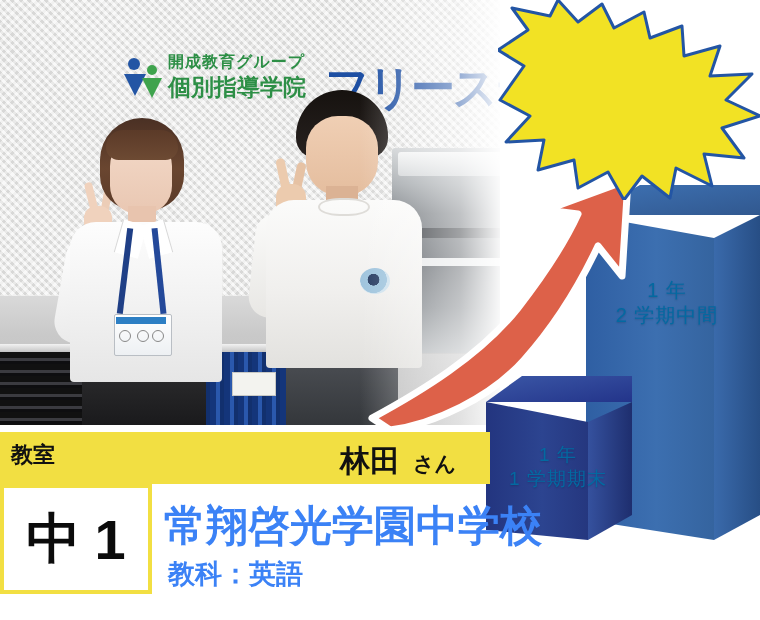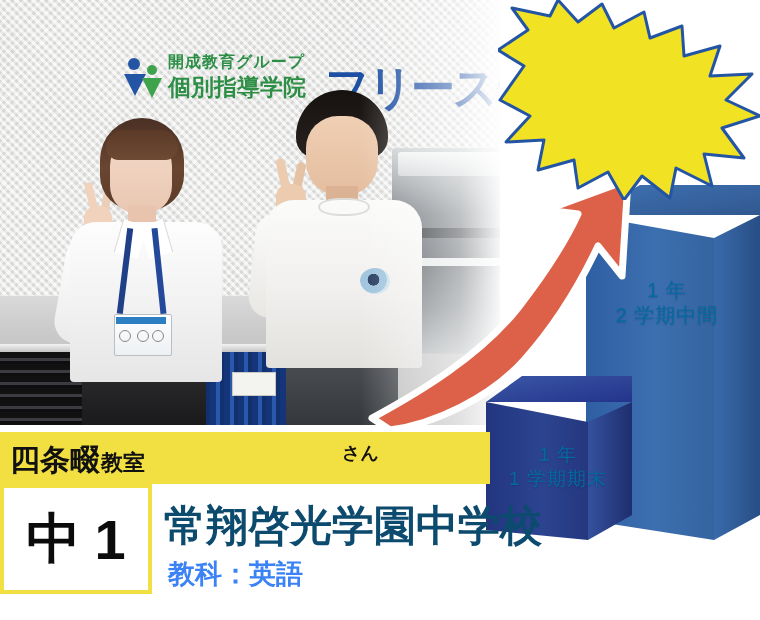--- a/index.html
+++ b/index.html
@@ -219,37 +219,37 @@
     position:absolute;left:10px;top:440px;
     font-size:30px;font-weight:bold;color:#111111;letter-spacing:0px;
     display:flex;align-items:baseline;
   }
   #banner-left .suffix{font-size:22px;margin-left:1px;}
   #banner-right{
     position:absolute;left:340px;top:441px;
     font-size:30px;font-weight:bold;color:#111111;
     display:flex;align-items:baseline;
   }
-  #banner-right .suffix{font-size:18px;margin-left:2px;}
+  #banner-right .suffix{font-size:21px;margin-left:13px;}
 
   
   #grade-wrap{
     position:absolute;left:0px;top:484px;width:152px;height:110px;background:#f2df42;
   }
   #grade-box{
     position:absolute;left:4px;top:488px;width:144px;height:102px;background:#ffffff;
     display:flex;align-items:center;justify-content:center;gap:14px;
     font-size:54px;font-weight:bold;color:#0b0b0b;
   }
   #grade-box .num{font-size:56px;}
 
   
   #school{
     position:absolute;left:164px;top:498px;
-    font-size:42px;font-weight:bold;color:#0c4a6e;letter-spacing:0px;white-space:nowrap;
+    font-size:42px;font-weight:bold;color:#3b82f6;letter-spacing:0px;white-space:nowrap;
   }
   #subject{
     position:absolute;left:168px;top:556px;
     font-size:27px;font-weight:bold;color:#3b82f6;letter-spacing:0px;white-space:nowrap;
   }
 </style>
 </head>
 <body>
 
 <div id="photo">
@@ -387,24 +387,24 @@
                      224,128 246,158 206,154 214,186 178,168 172,198 144,176
                      126,200 110,172 80,188 76,160 40,170 46,140 8,142 32,116 2,100" fill="#F2E224" stroke="#2355A4" stroke-width="3" stroke-linejoin="round"></polygon>
   </svg>
   
   
   
 </div>
 
 <div id="banner"></div>
 <div id="banner-left">
-  <span>四条畷</span>
     <span class="suffix">教室</span>
 </div>
 <div id="banner-right">
+  <span>林田</span>
     <span class="suffix">さん</span>
 </div>
 
 <div id="grade-wrap"></div>
 <div id="grade-box">
   <span>中</span>
   <span class="num">1</span>
 </div>
 
 <div id="school">常翔啓光学園中学校</div>

